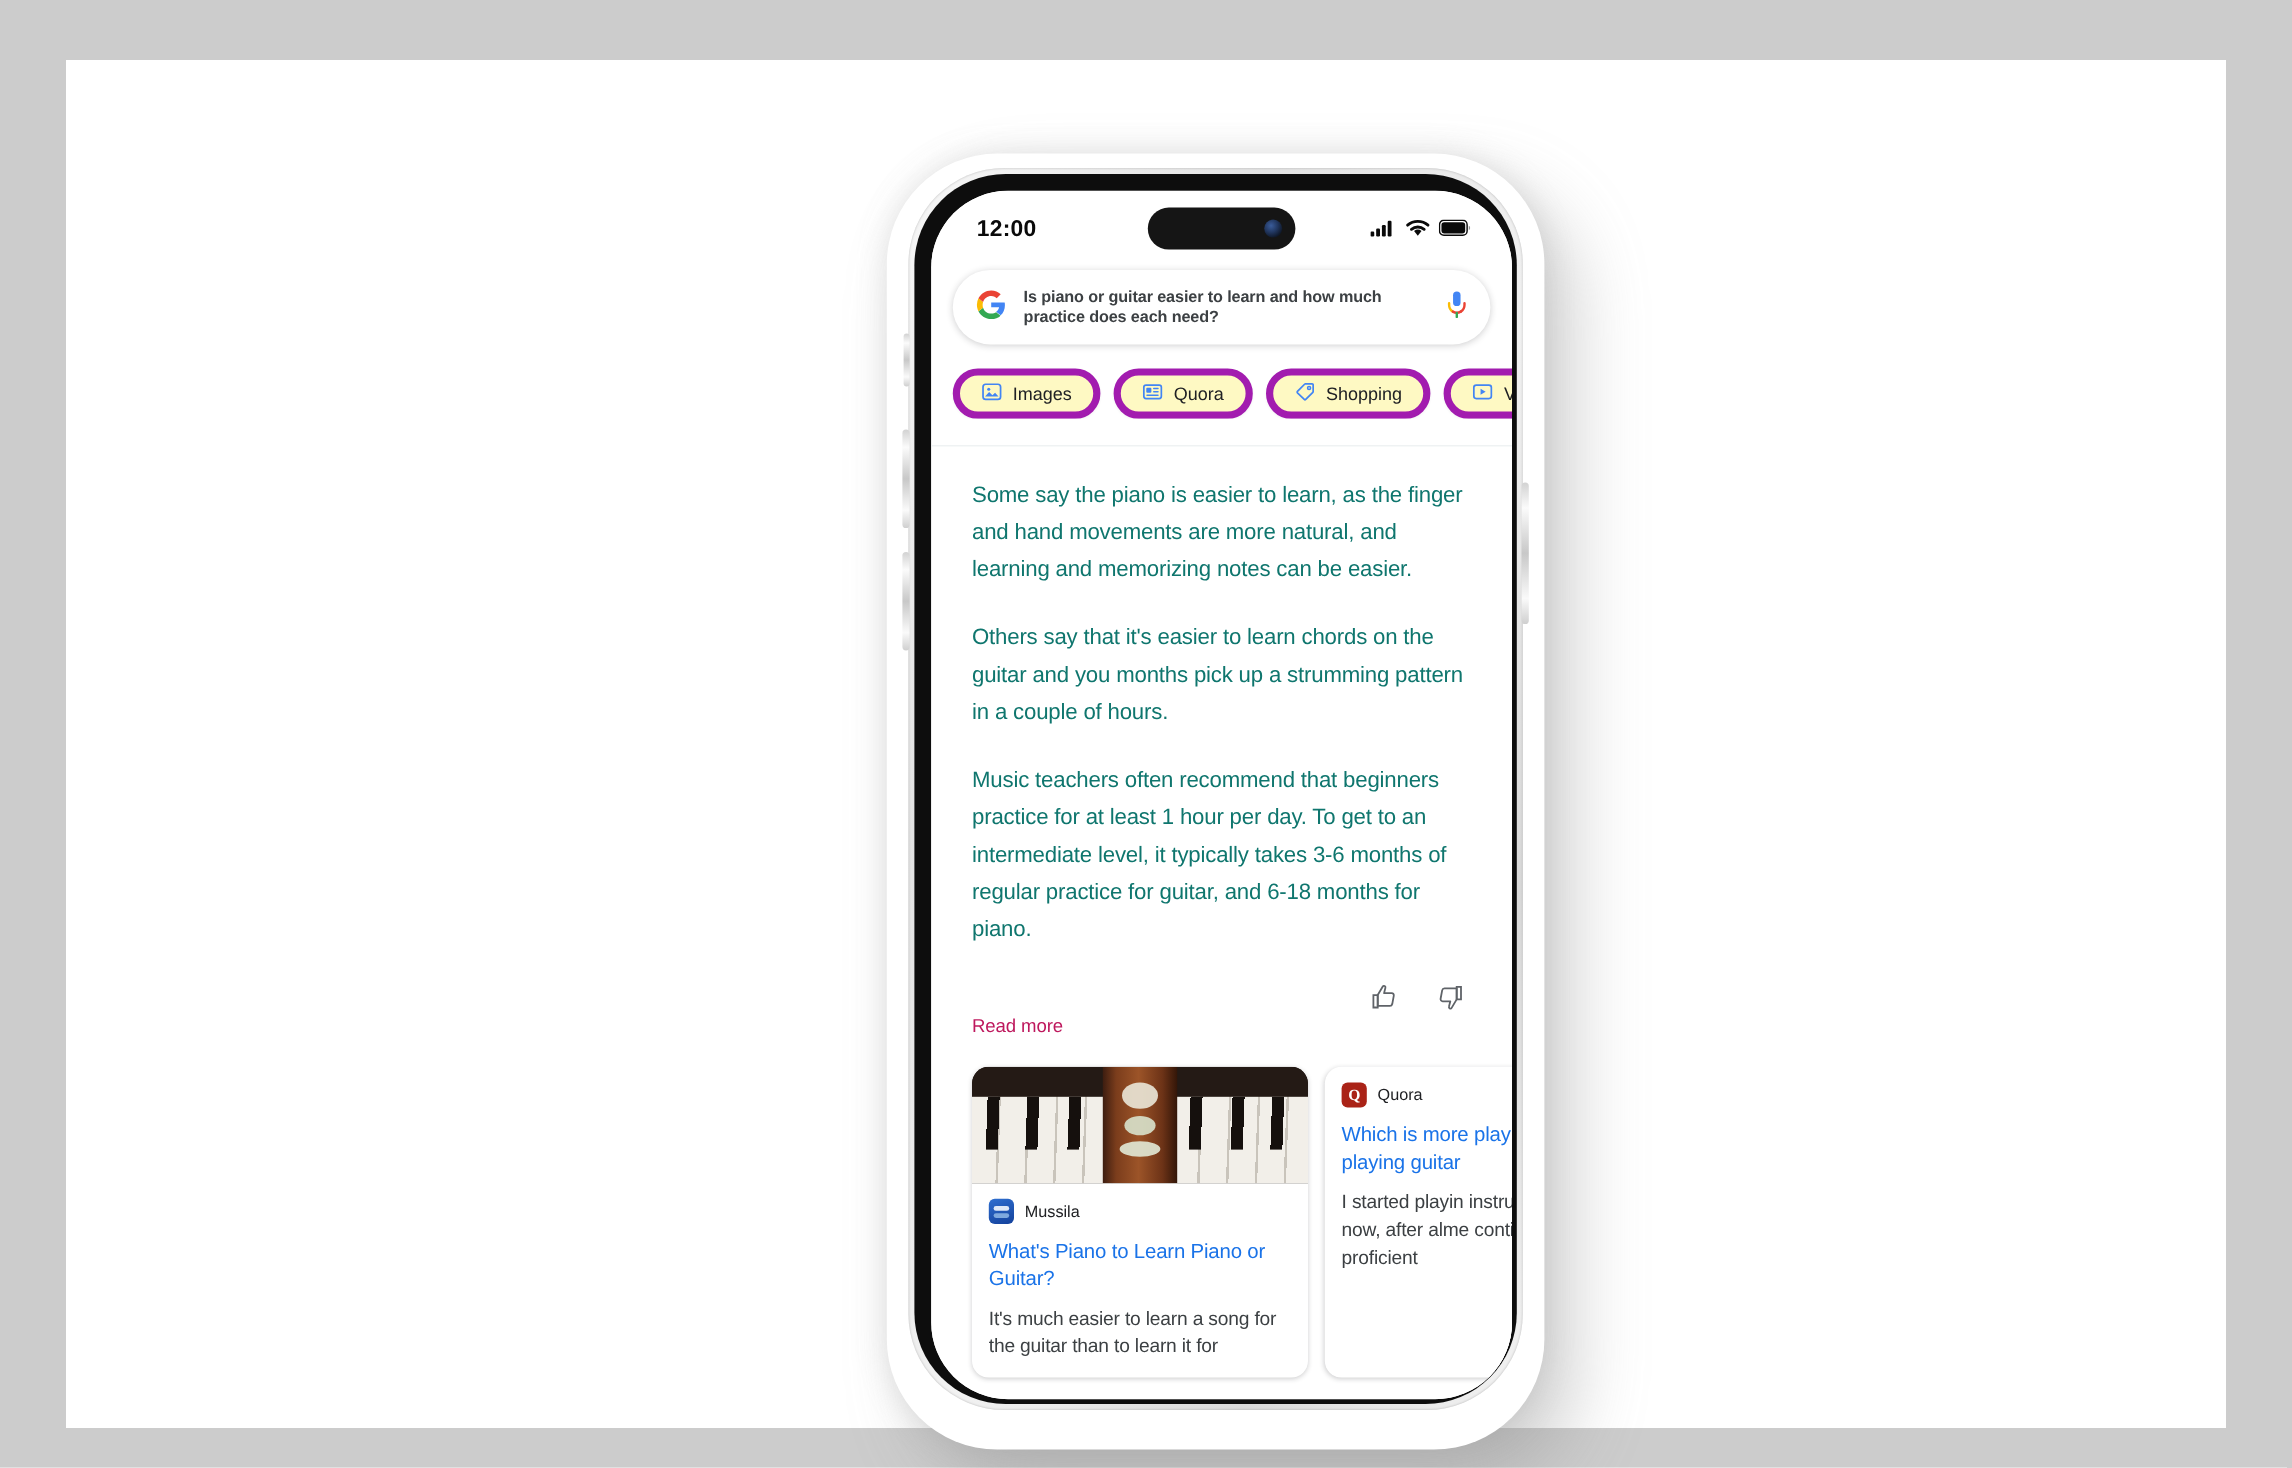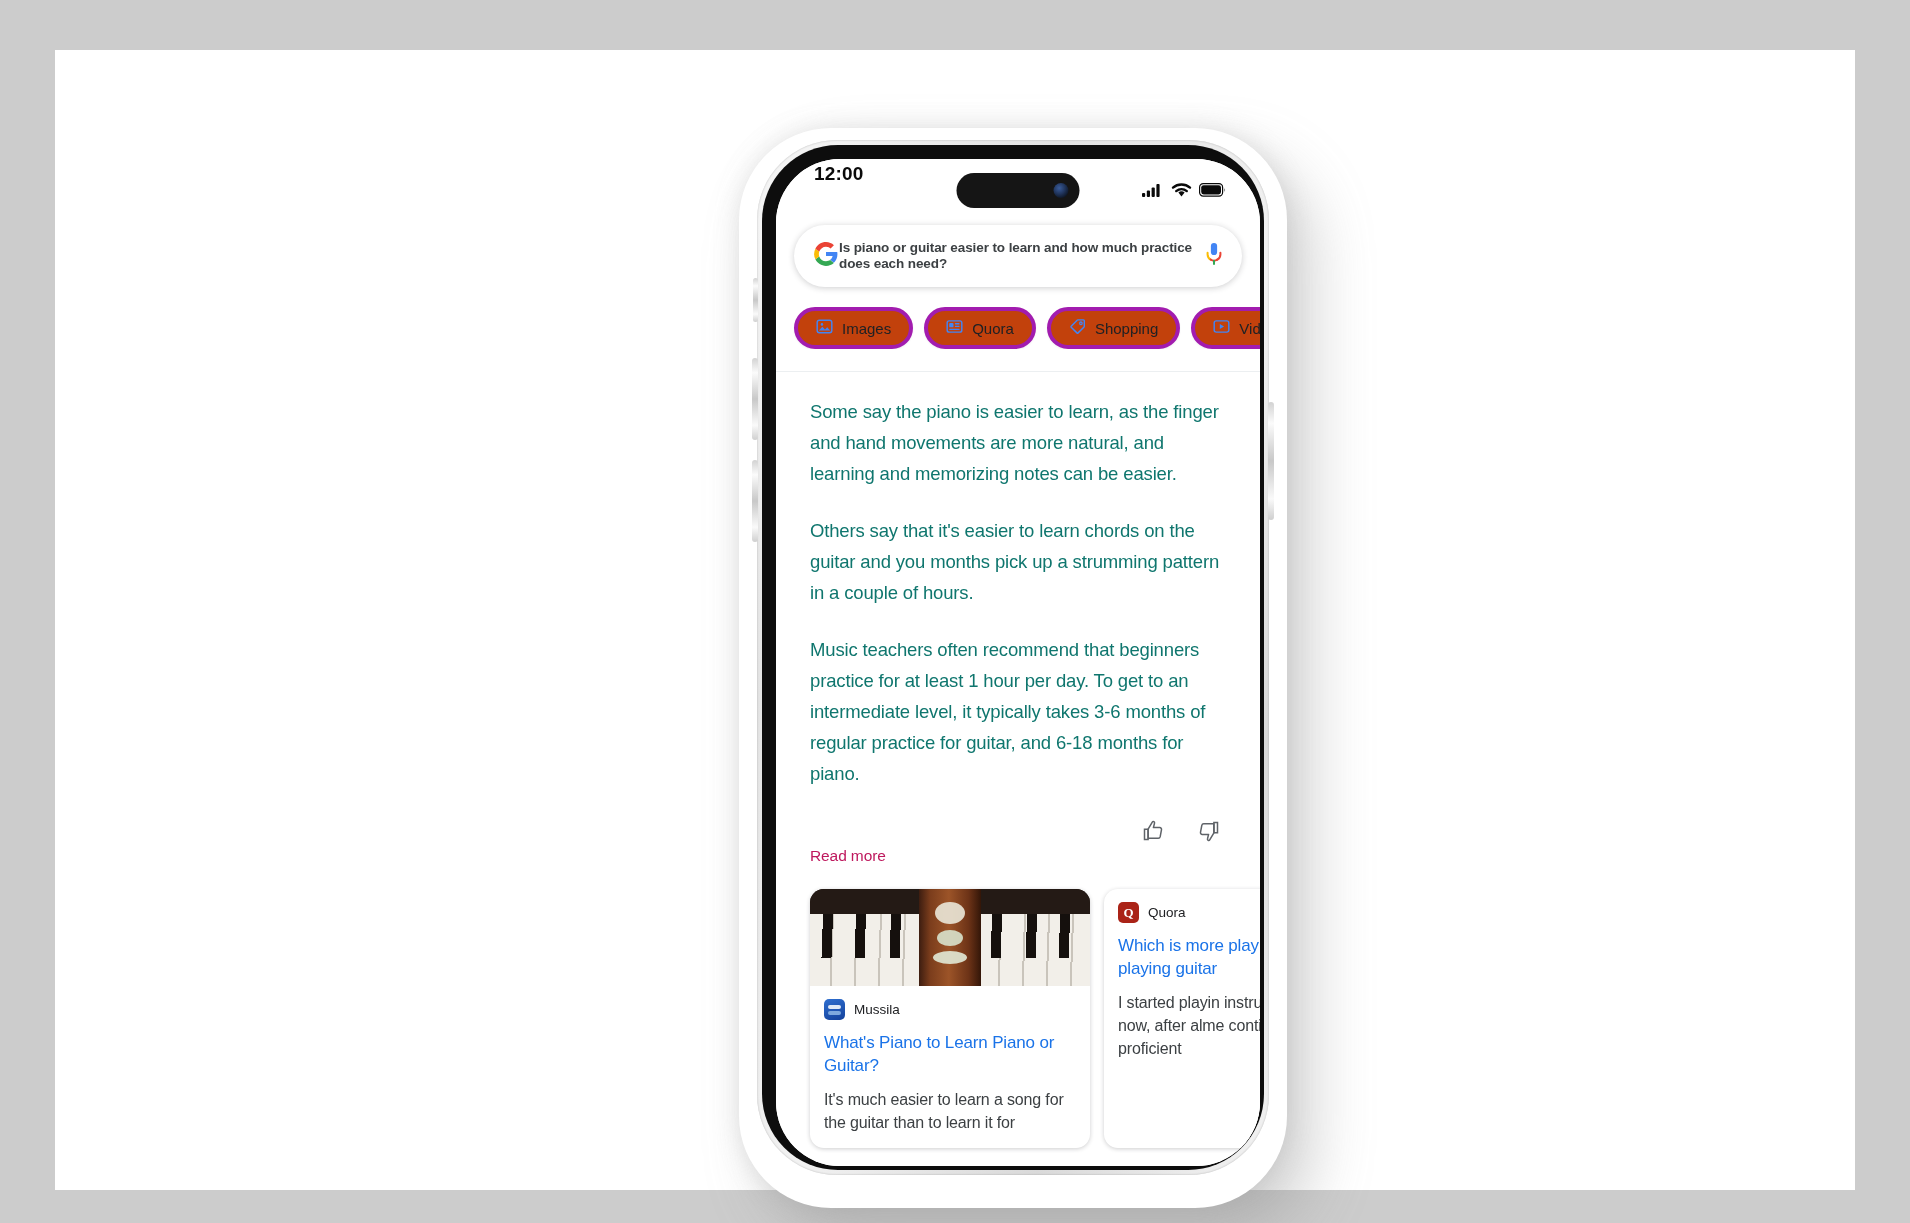--- a/index.html
+++ b/index.html
@@ -87,20 +87,21 @@
   .btn-voldn  { left: -5px;  top: 320px; width: 6px; height: 82px; }
   .btn-power  { right: -5px; top: 262px; width: 6px; height: 118px; }
 
   
   .status-bar {
     position: absolute;
     left: 0; top: 0;
     width: 484px;
     height: 62px;
     display: flex;
+    align-items: center;
     justify-content: space-between;
     padding: 0 34px 0 38px;
     z-index: 6;
   }
   .status-time {
     font-size: 19px;
     font-weight: bold;
     color: #0a0a0a;
     letter-spacing: 0.2px;
     margin-top: 4px;
@@ -147,43 +148,44 @@
 
   .search-bar {
     margin: 0 18px;
     height: 62px;
     border-radius: 34px;
     background: #ffffff;
     box-shadow: 0 1px 6px rgba(32,33,36,0.22);
     display: flex;
     align-items: center;
     padding: 0 17px 0 19px;
+    gap: 14px;
   }
   .search-query {
     flex: 1;
     font-size: 13.5px;
     line-height: 16.5px;
     color: #3c4043;
     font-weight: 600;
     letter-spacing: -0.1px;
   }
 
   
   .chip-row {
     display: flex;
     gap: 11px;
     padding: 20px 0 0 18px;
     overflow: hidden;
   }
   .chip {
     flex: 0 0 auto;
     height: 42px;
-    border: 4px solid #a21caf;
+    border: 6px solid #a21caf;
     border-radius: 22px;
-    background: #c2410c;
+    background: #fef9c3;
     display: flex;
     align-items: center;
     gap: 9px;
     padding: 0 18px;
     font-size: 15px;
     color: #202124;
     box-shadow: 0 1px 2px rgba(60,64,67,0.07);
     white-space: nowrap;
   }
   .chip-label { font-weight: 500; }

